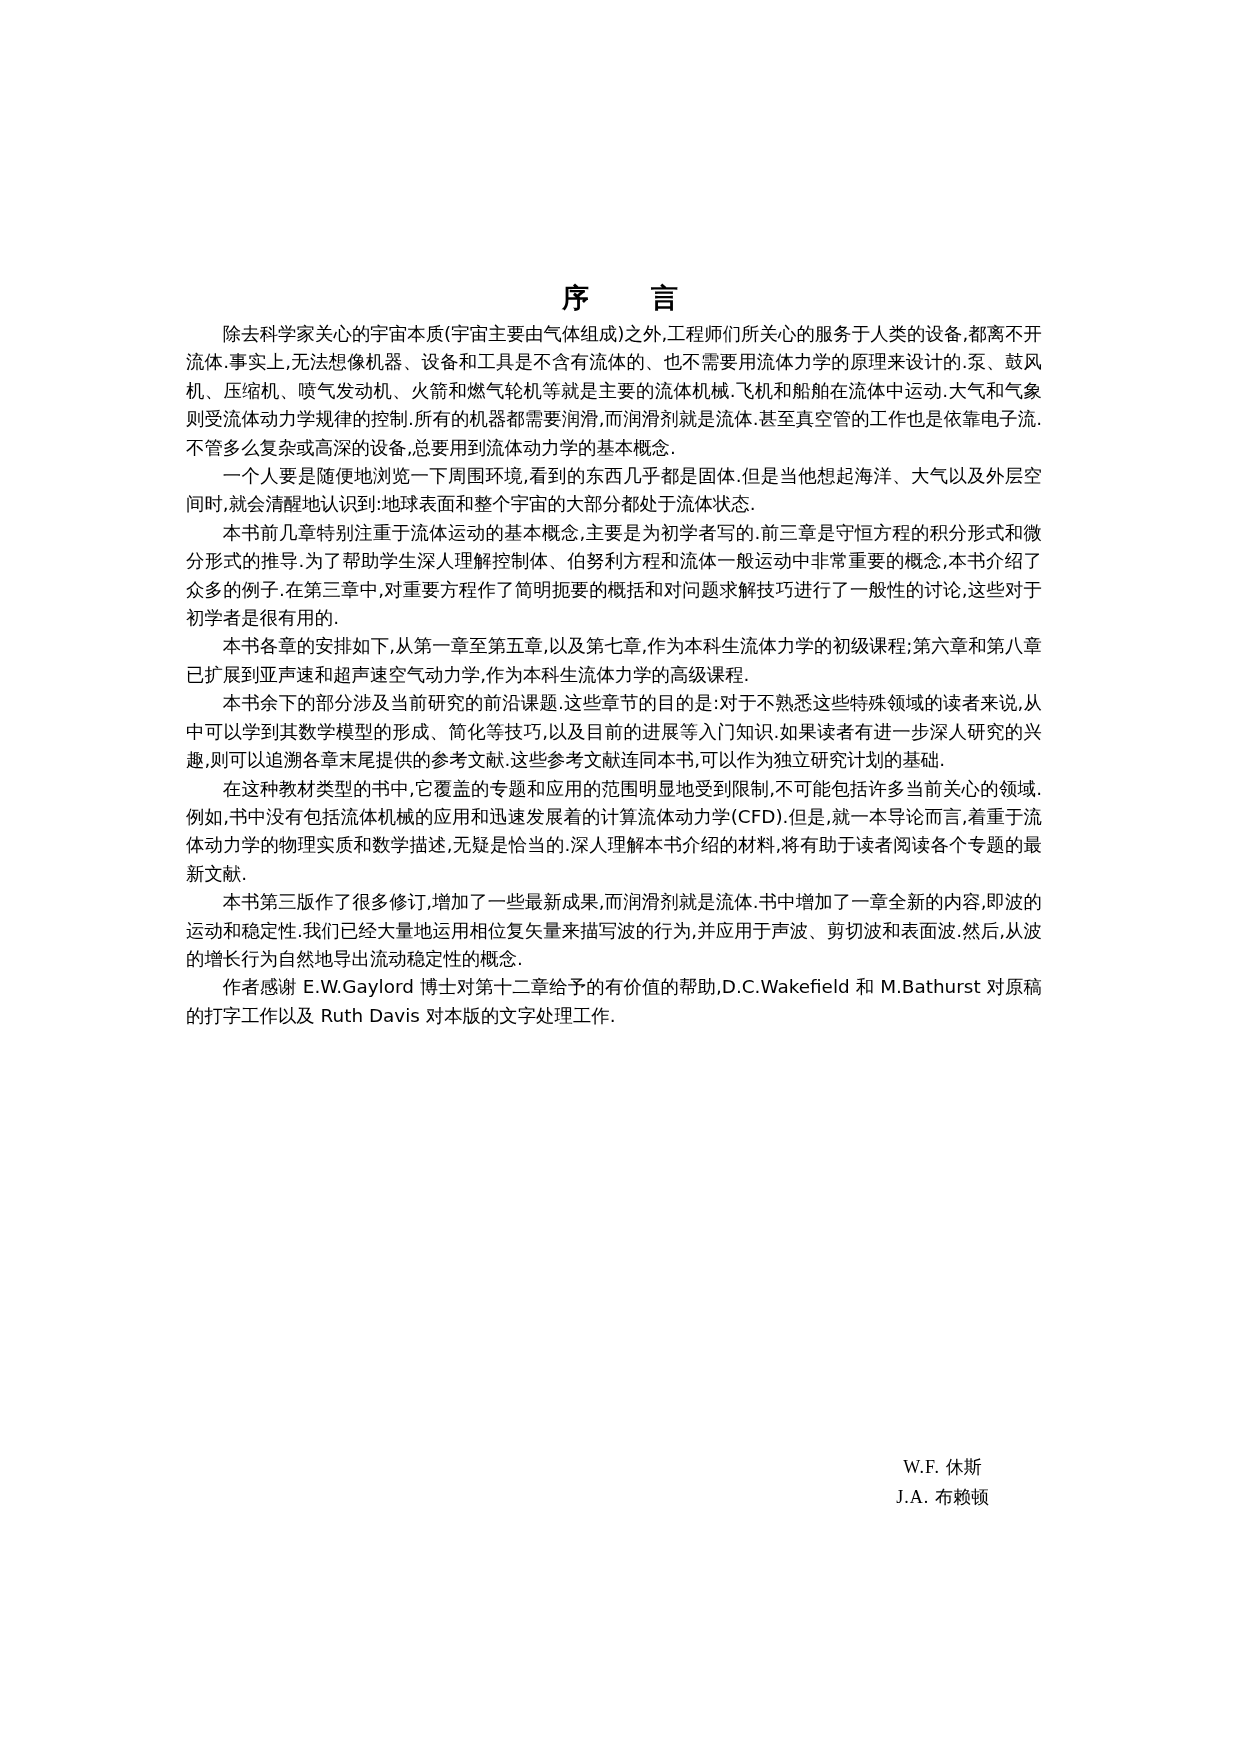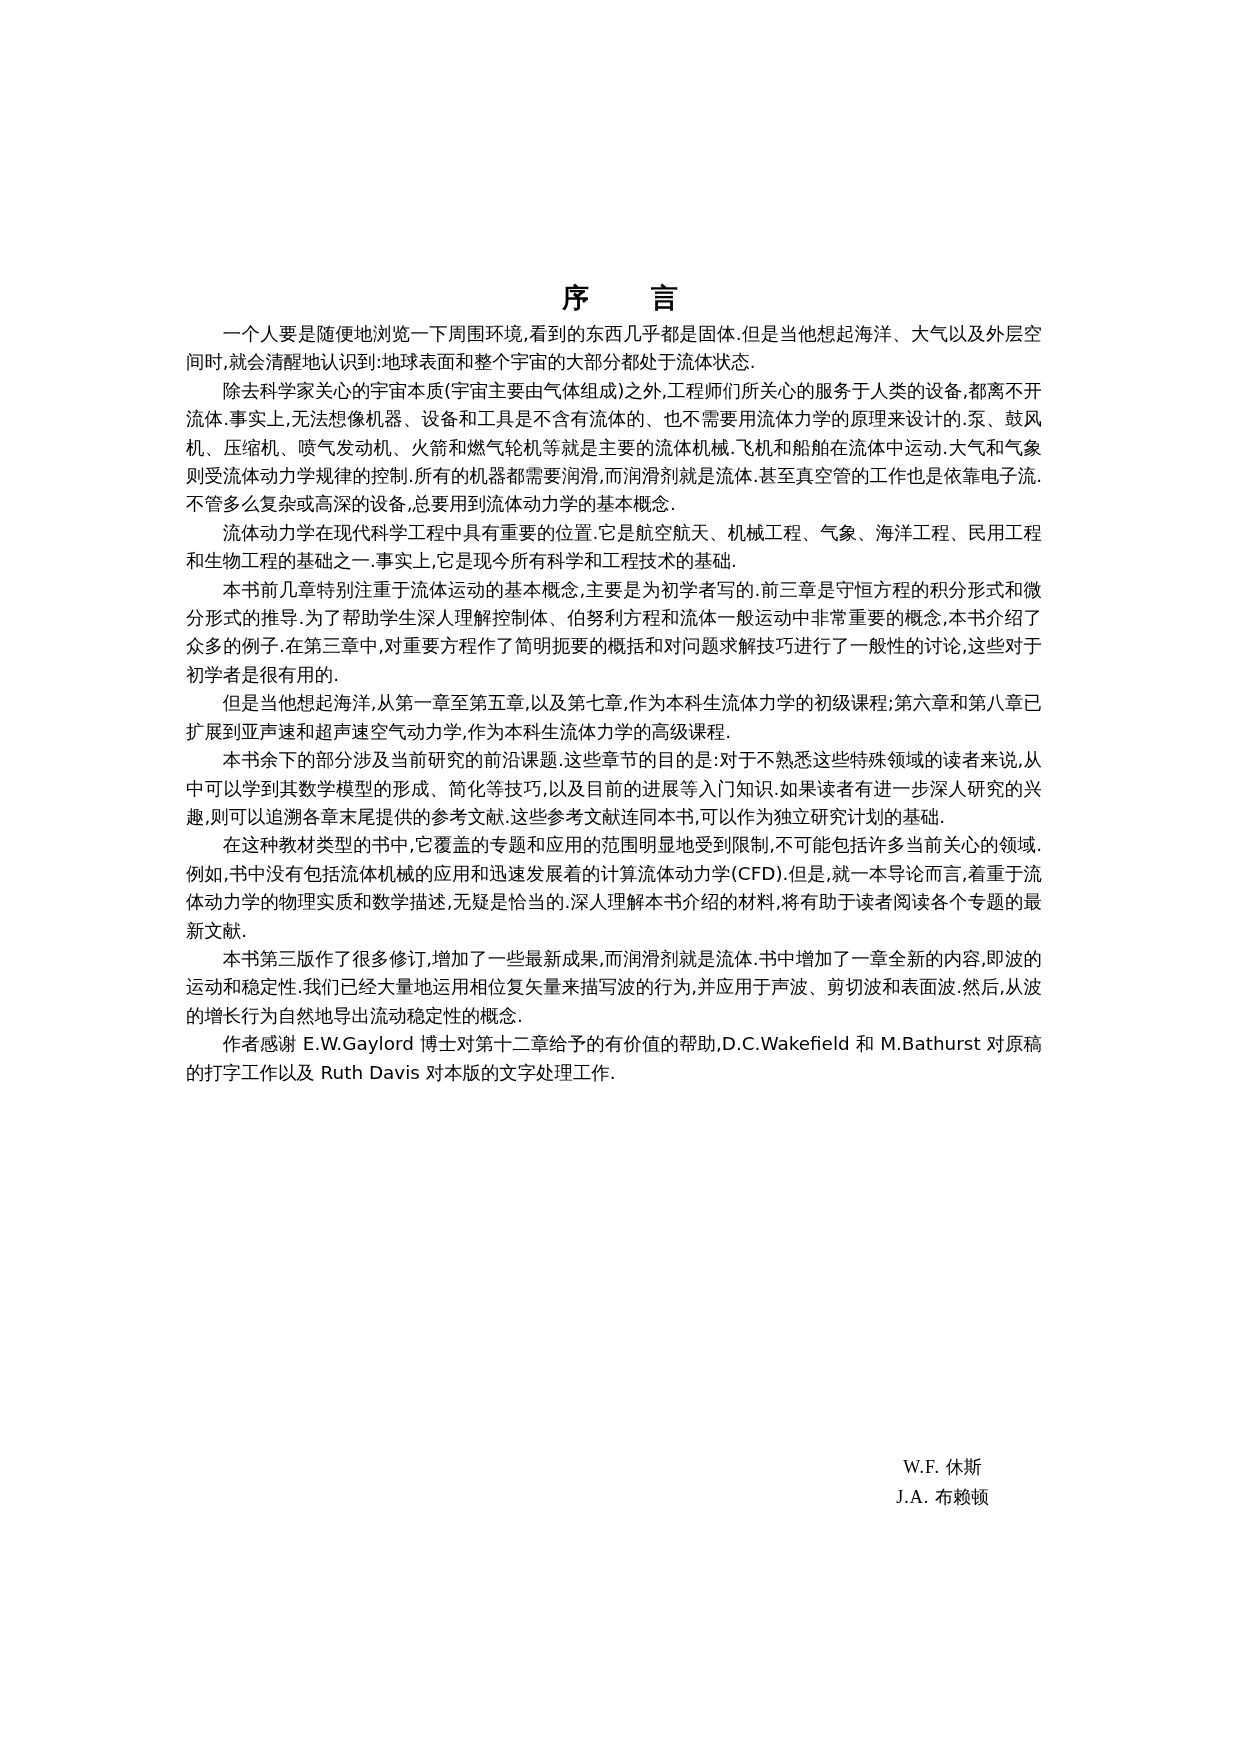--- a/index.html
+++ b/index.html
@@ -70,25 +70,24 @@
 </head>
 <body>
 
 <div class="page">
 
   <h1 class="title">
     <span>序</span><span class="gap"></span><span>言</span>
   </h1>
 
   <div class="body">
+    <p>除去科学家关心的宇宙本质(宇宙主要由气体组成)之外,工程师们所关心的服务于人类的设备,都离不开流体.事实上,无法想像机器、设备和工具是不含有流体的、也不需要用流体力学的原理来设计的.泵、鼓风机、压缩机、喷气发动机、火箭和燃气轮机等就是主要的流体机械.飞机和船舶在流体中运动.大气和气象则受流体动力学规律的控制.所有的机器都需要润滑,而润滑剂就是流体.甚至真空管的工作也是依靠电子流.不管多么复杂或高深的设备,总要用到流体动力学的基本概念.</p>
     <p>一个人要是随便地浏览一下周围环境,看到的东西几乎都是固体.但是当他想起海洋、大气以及外层空间时,就会清醒地认识到:地球表面和整个宇宙的大部分都处于流体状态.</p>
-    <p>除去科学家关心的宇宙本质(宇宙主要由气体组成)之外,工程师们所关心的服务于人类的设备,都离不开流体.事实上,无法想像机器、设备和工具是不含有流体的、也不需要用流体力学的原理来设计的.泵、鼓风机、压缩机、喷气发动机、火箭和燃气轮机等就是主要的流体机械.飞机和船舶在流体中运动.大气和气象则受流体动力学规律的控制.所有的机器都需要润滑,而润滑剂就是流体.甚至真空管的工作也是依靠电子流.不管多么复杂或高深的设备,总要用到流体动力学的基本概念.</p>
-    <p>流体动力学在现代科学工程中具有重要的位置.它是航空航天、机械工程、气象、海洋工程、民用工程和生物工程的基础之一.事实上,它是现今所有科学和工程技术的基础.</p>
     <p>本书前几章特别注重于流体运动的基本概念,主要是为初学者写的.前三章是守恒方程的积分形式和微分形式的推导.为了帮助学生深人理解控制体、伯努利方程和流体一般运动中非常重要的概念,本书介绍了众多的例子.在第三章中,对重要方程作了简明扼要的概括和对问题求解技巧进行了一般性的讨论,这些对于初学者是很有用的.</p>
-    <p>但是当他想起海洋,从第一章至第五章,以及第七章,作为本科生流体力学的初级课程;第六章和第八章已扩展到亚声速和超声速空气动力学,作为本科生流体力学的高级课程.</p>
+    <p>本书各章的安排如下,从第一章至第五章,以及第七章,作为本科生流体力学的初级课程;第六章和第八章已扩展到亚声速和超声速空气动力学,作为本科生流体力学的高级课程.</p>
     <p>本书余下的部分涉及当前研究的前沿课题.这些章节的目的是:对于不熟悉这些特殊领域的读者来说,从中可以学到其数学模型的形成、简化等技巧,以及目前的进展等入门知识.如果读者有进一步深人研究的兴趣,则可以追溯各章末尾提供的参考文献.这些参考文献连同本书,可以作为独立研究计划的基础.</p>
     <p>在这种教材类型的书中,它覆盖的专题和应用的范围明显地受到限制,不可能包括许多当前关心的领域.例如,书中没有包括流体机械的应用和迅速发展着的计算流体动力学(CFD).但是,就一本导论而言,着重于流体动力学的物理实质和数学描述,无疑是恰当的.深人理解本书介绍的材料,将有助于读者阅读各个专题的最新文献.</p>
     <p>本书第三版作了很多修订,增加了一些最新成果,而润滑剂就是流体.书中增加了一章全新的内容,即波的运动和稳定性.我们已经大量地运用相位复矢量来描写波的行为,并应用于声波、剪切波和表面波.然后,从波的增长行为自然地导出流动稳定性的概念.</p>
     <p>作者感谢 E.W.Gaylord 博士对第十二章给予的有价值的帮助,D.C.Wakefield 和 M.Bathurst 对原稿的打字工作以及 Ruth Davis 对本版的文字处理工作.</p>
   </div>
 
   <div class="signature">
     <span class="line">
       <span class="name-latin">W.F.</span>
       <span>休斯</span>

